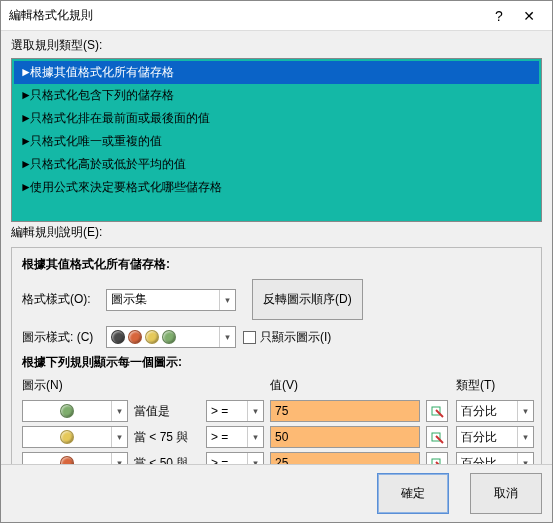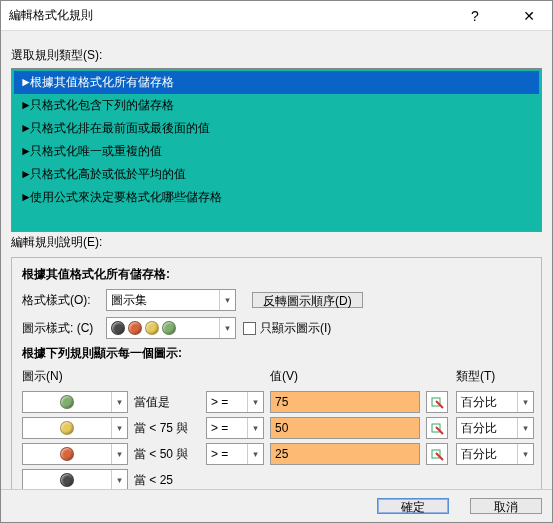--- a/index.html
+++ b/index.html
@@ -1,34 +1,34 @@
 <!DOCTYPE html>
 <html><head>
 <meta charset="utf-8">
 <style>
 * { box-sizing: border-box; font-family: "Microsoft JhengHei", "PingFang TC", sans-serif; font-size: 12px; }
 body { margin: 0; background: #f0f0f0; width: 553px; height: 523px; border: 1px solid #888; display: flex; flex-direction: column; }
-.titlebar { background: #fff; height: 30px; display: flex; align-items: center; padding: 0 8px; border-bottom: 1px solid #ddd; gap: 24px; }
+.titlebar { background: #fff; height: 30px; display: flex; align-items: center; padding: 0 8px; border-bottom: 1px solid #ddd; }
 .titlebar .title { flex: 1; }
 .titlebar .btn { width: 30px; text-align: center; cursor: default; font-size: 14px; }
-.content { padding: 12px 10px; flex: 1; overflow: hidden; }
+.content { padding: 2px 10px; flex: 1; overflow: hidden; }
 .section-label { margin: 4px 0; }
 .rulelist { border: 1px solid #888; background: #14b8a6; padding: 2px; height: 164px; }
 .ruleitem { padding: 3px 6px; cursor: default; }
 .ruleitem.sel { background: #0a63c7; color: #fff; }
 .arrow { display: inline-block; width: 10px; }
 .fieldset { border: 1px solid #bbb; margin-top: 6px; padding: 8px 10px 4px 10px; position: relative; }
 .fieldset .legend { font-weight: bold; margin-bottom: 6px; }
 .row { display: flex; align-items: center; margin-bottom: 6px; gap: 6px; }
 .label { min-width: 78px; }
 select, input[type=text] { border: 1px solid #999; background: #fdba74; height: 22px; padding: 0 4px; }
 .dropdown { display: inline-flex; align-items: center; border: 1px solid #999; background: #fff; height: 22px; }
 .dropdown .dd-body { display: flex; align-items: center; padding: 0 4px; }
 .dropdown .dd-arrow { border-left: 1px solid #ccc; width: 16px; height: 100%; display: flex; align-items: center; justify-content: center; font-size: 9px; color: #555; }
-.btn-std { border: 1px solid #999; background: #e9e9e9; height: 16px; padding: 0 10px; cursor: default; }
+.btn-std { border: 1px solid #999; background: #e9e9e9; height: 41px; padding: 0 10px; cursor: default; }
 .checkbox { display: inline-flex; align-items: center; gap: 4px; }
 .checkbox .box { width: 13px; height: 13px; border: 1px solid #666; background: #fff; }
 .circle { width: 14px; height: 14px; border-radius: 50%; display: inline-block; border: 1px solid rgba(0,0,0,0.25); box-shadow: inset 1px 1px 2px rgba(255,255,255,0.6), inset -1px -1px 2px rgba(0,0,0,0.3); }
 .sub-legend { font-weight: bold; margin: 6px 0; }
 .grid { display: grid; grid-template-columns: 106px 66px 58px 150px 24px 78px; gap: 4px 6px; align-items: center; }
 .grid .hdr { font-weight: normal; margin-bottom: 2px; }
 .cellbtn { width: 22px; height: 22px; border: 1px solid #999; background: #fff; display: flex; align-items: center; justify-content: center; cursor: default; }
 .footer { border-top: 1px solid #ccc; padding: 8px 10px; display: flex; justify-content: flex-end; gap: 21px; background: #f0f0f0; }
 .footer .btn-std { min-width: 72px; }
 .footer .btn-std.primary { border: 1px solid #5a8fd6; box-shadow: inset 0 0 0 1px #8fb4e4; }

